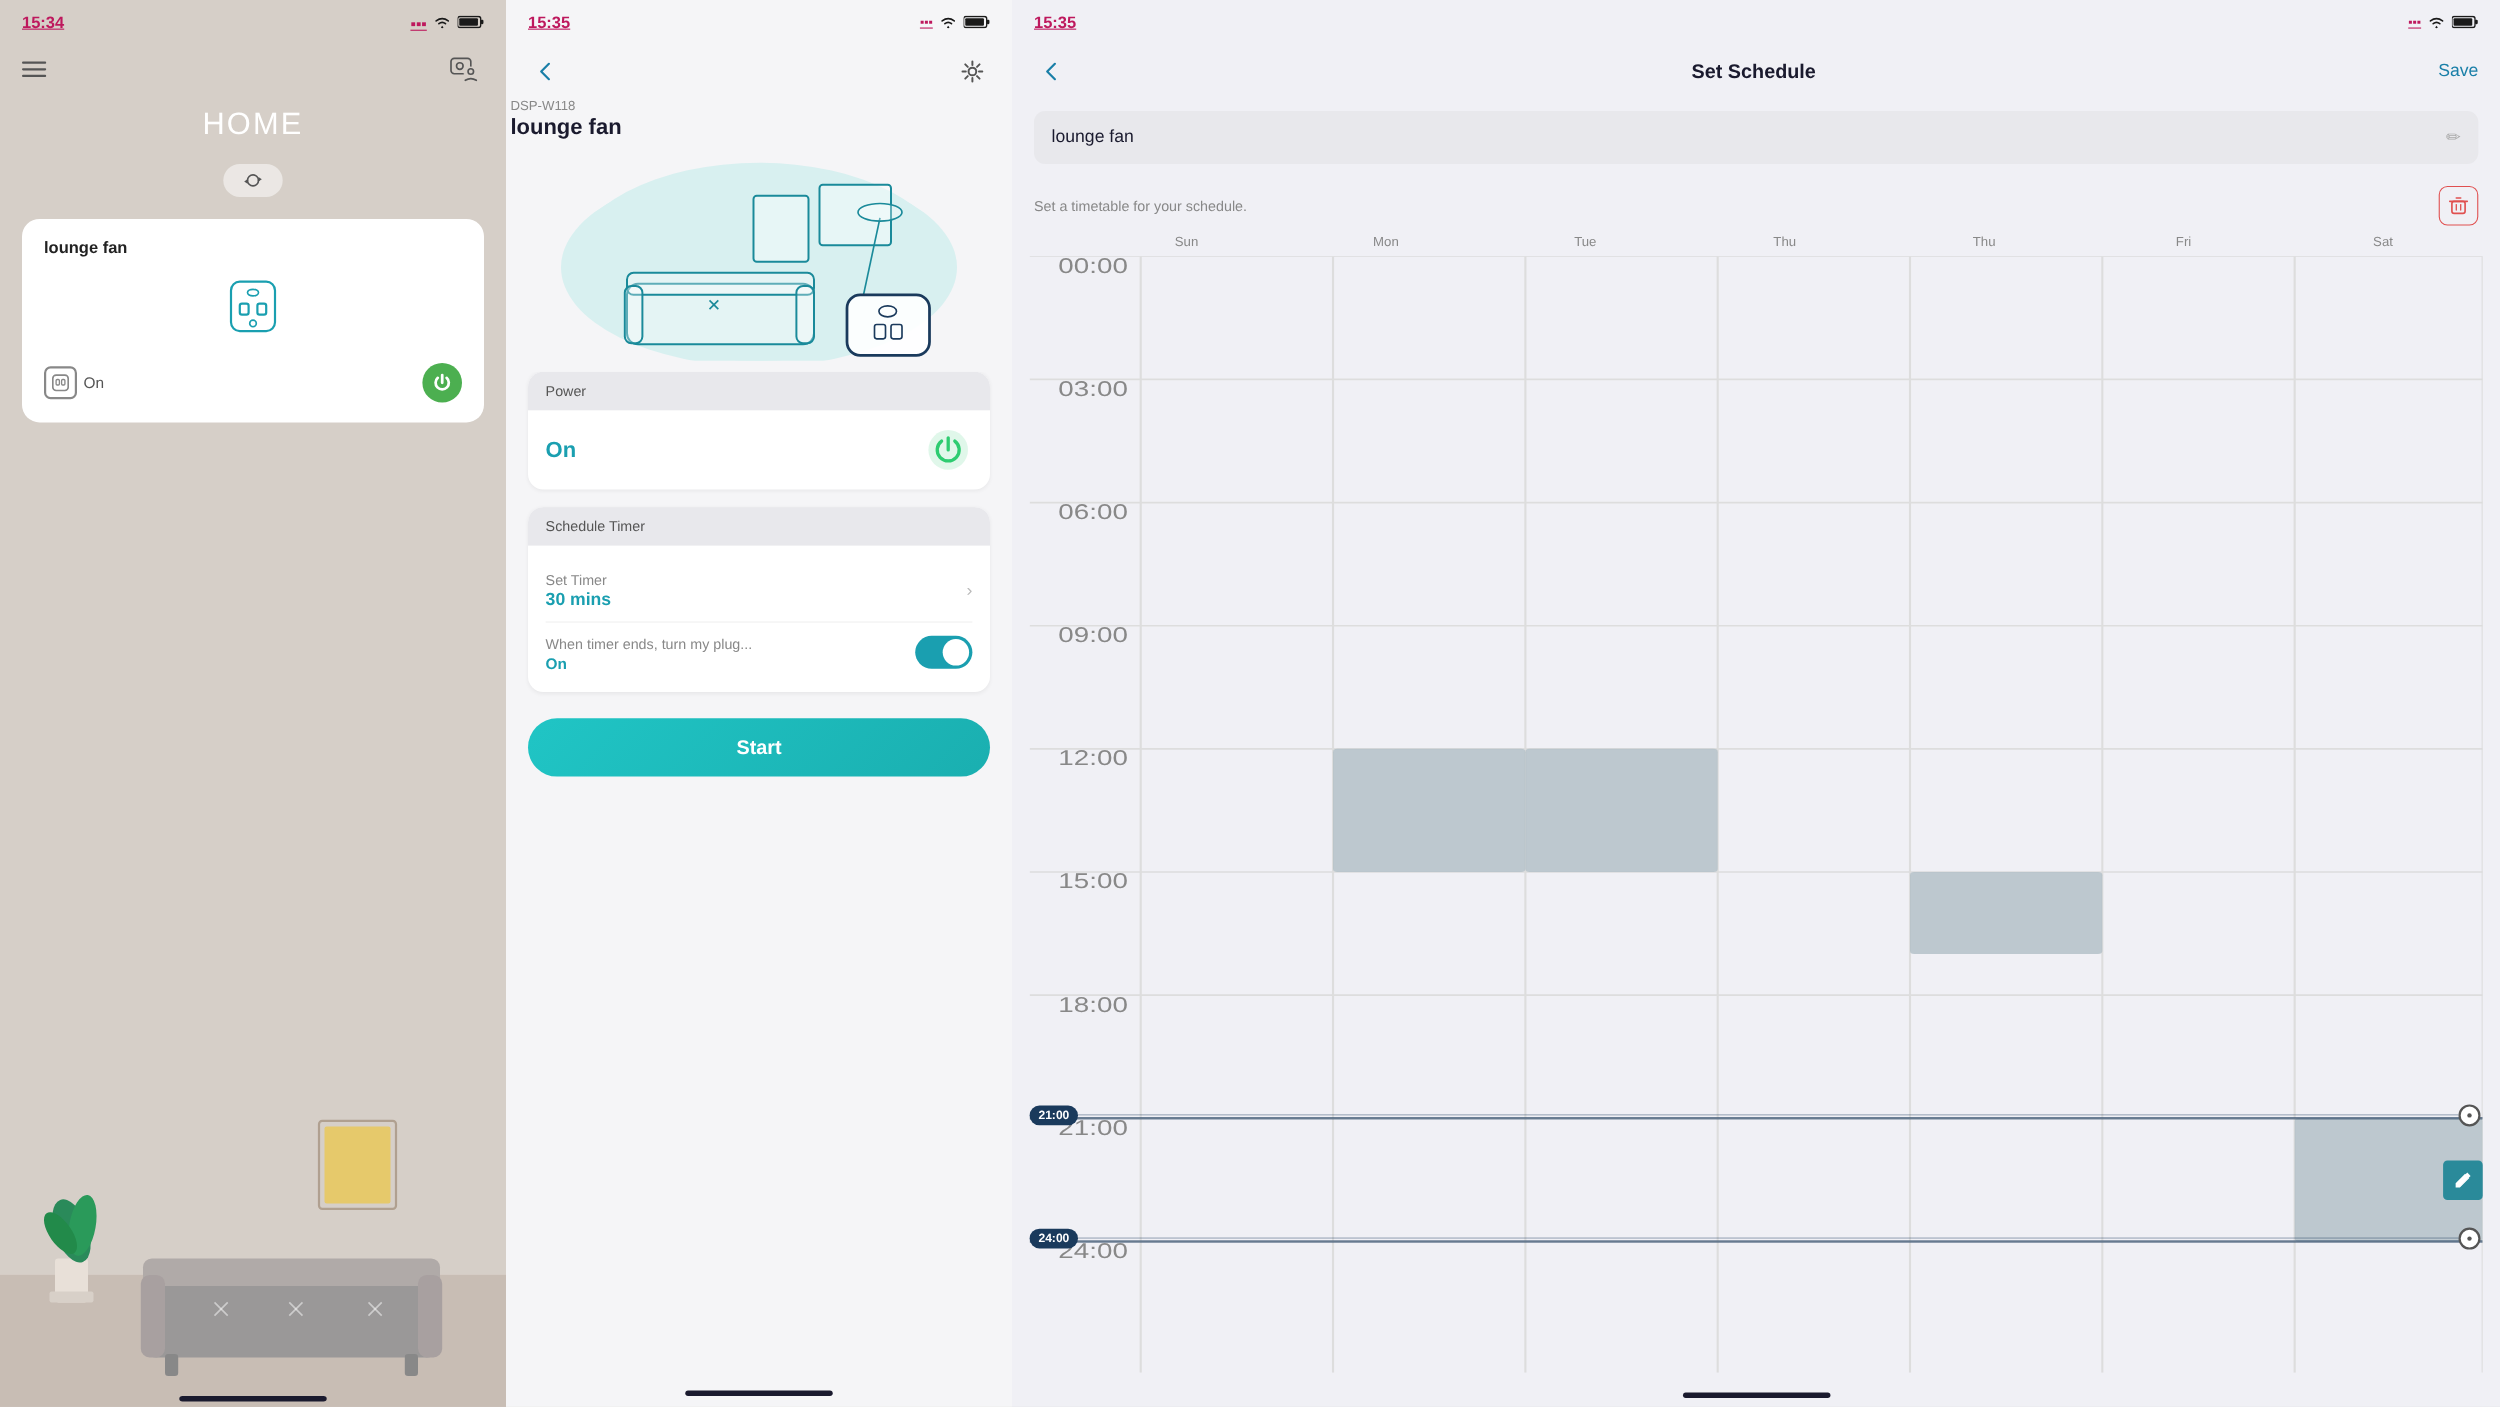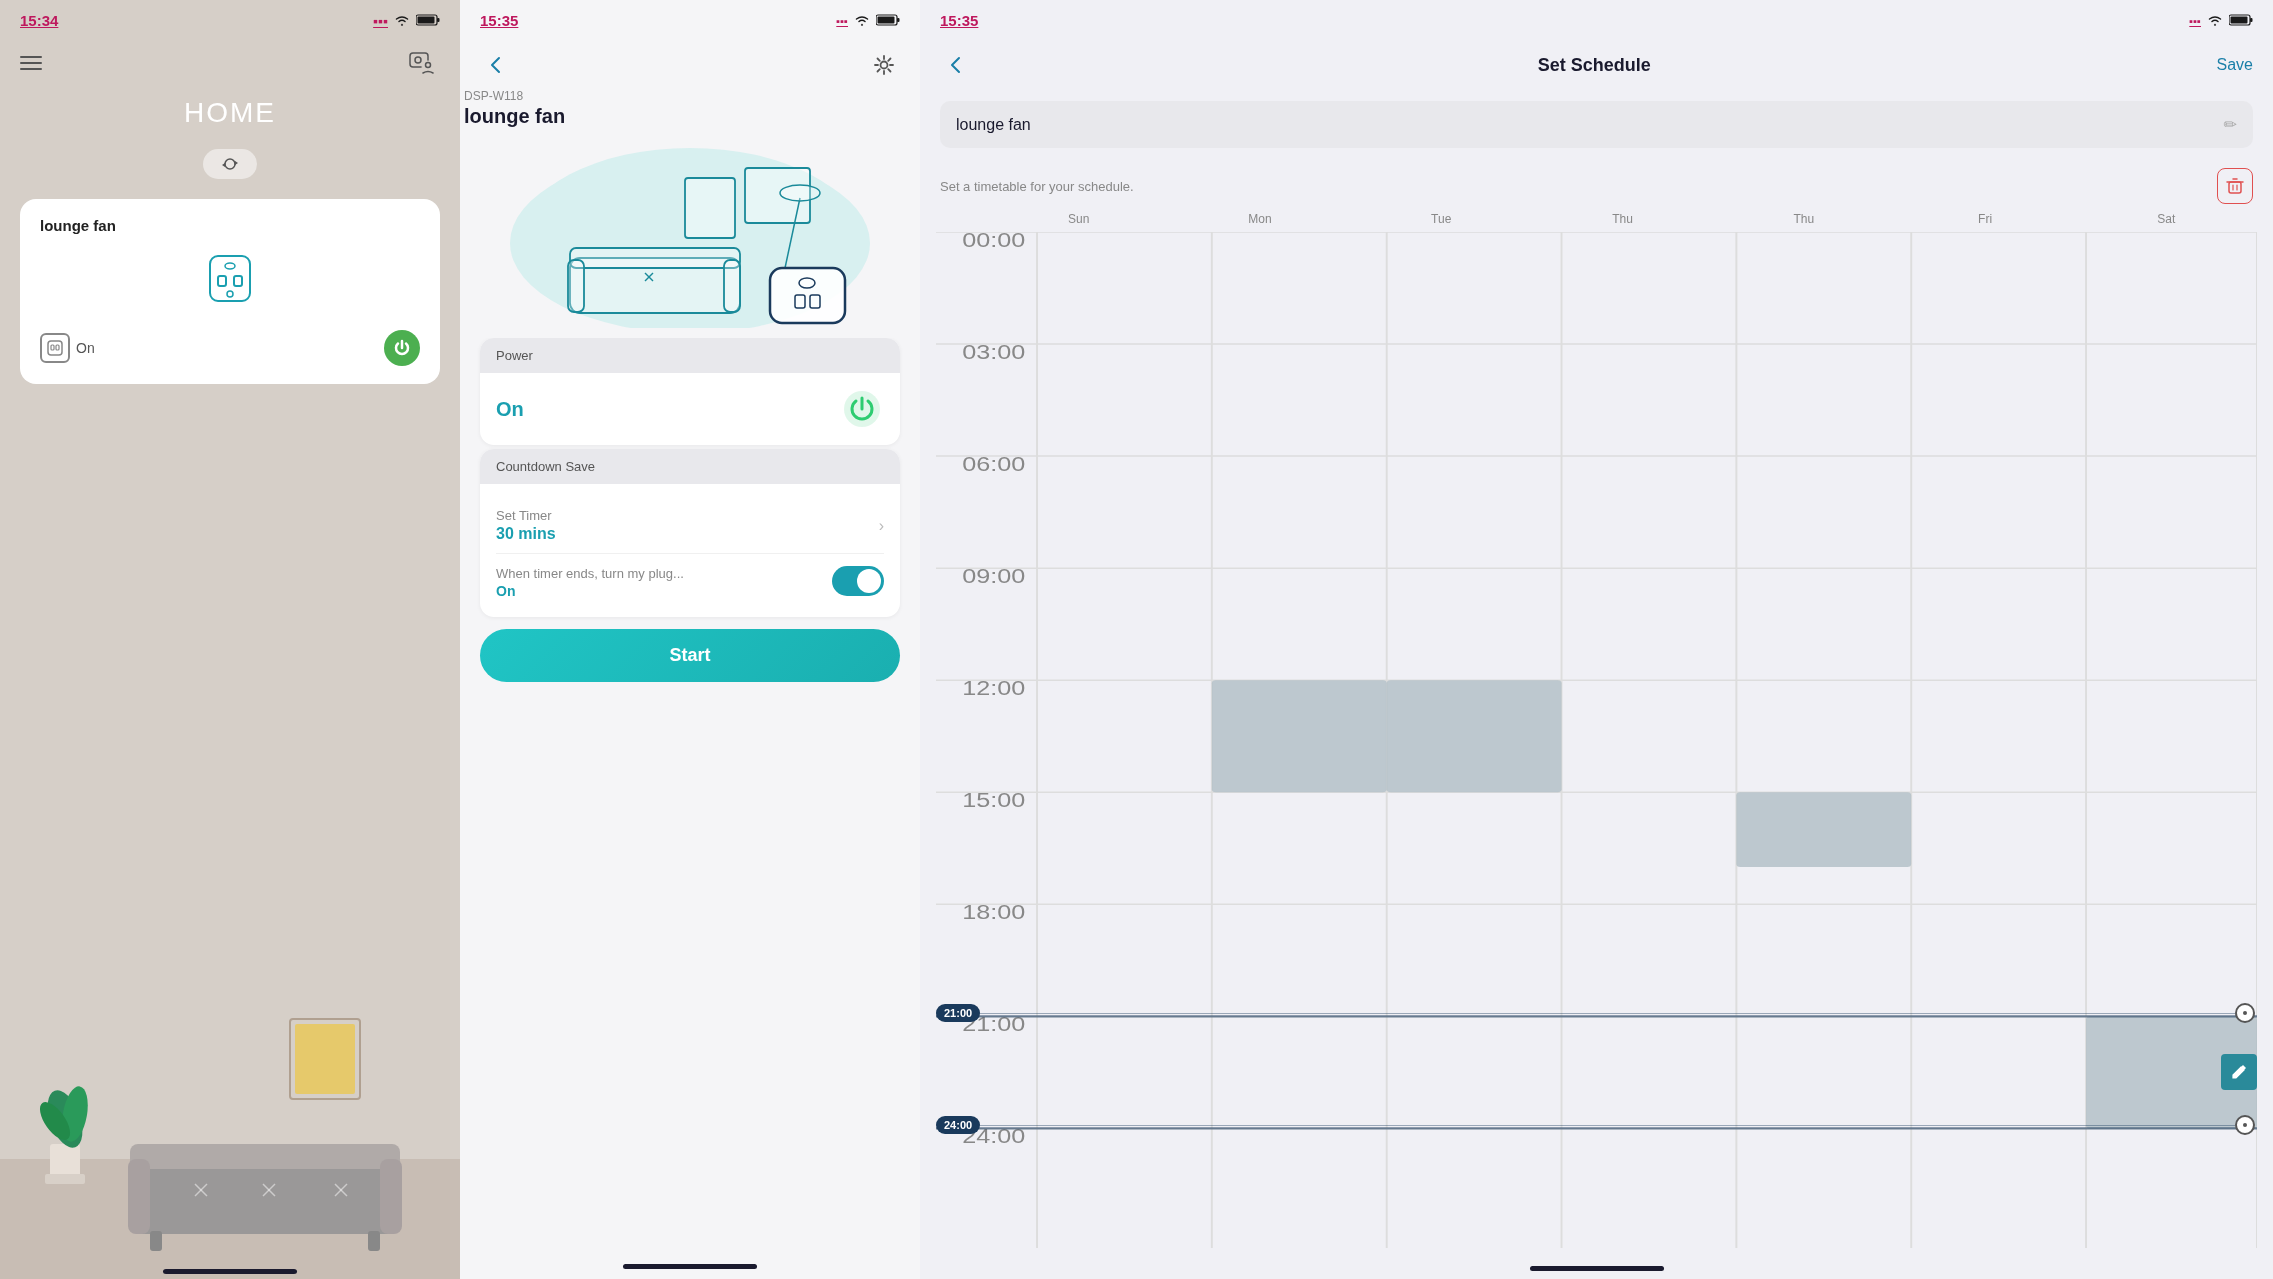--- a/index.html
+++ b/index.html
@@ -250,21 +250,21 @@
 
     .s2-cards-area {
       flex: 1;
       overflow-y: auto;
       padding: 0 20px 20px;
     }
 
     .info-card {
       background: #fff;
       border-radius: 14px;
-      margin-bottom: 4px;
+      margin-bottom: 16px;
       overflow: hidden;
       box-shadow: 0 1px 4px rgba(0,0,0,0.06);
     }
 
     .card-header-row {
       background: #e8e8ec;
       padding: 10px 16px;
       font-size: 13px;
       color: #555;
       font-weight: 500;
@@ -692,21 +692,21 @@
                 <path d="M16 14 A10 10 0 1 0 28 14" stroke="#2ecc71" stroke-width="3" fill="none" stroke-linecap="round"></path>
               </svg>
             </button>
           </div>
         </div>
       </div>
 
       
       <div class="info-card">
         <div class="card-header-row">
-          <span>Countdown Save</span>
+          <span>Schedule Timer</span>
         </div>
         <div class="card-body">
 
           <div class="timer-row" style="cursor:pointer;gap:23px;">
             <div>
               <div class="timer-label">Set Timer</div>
               <div class="timer-value">30 mins</div>
             </div>
             <span class="timer-chevron">›</span>
           </div>

